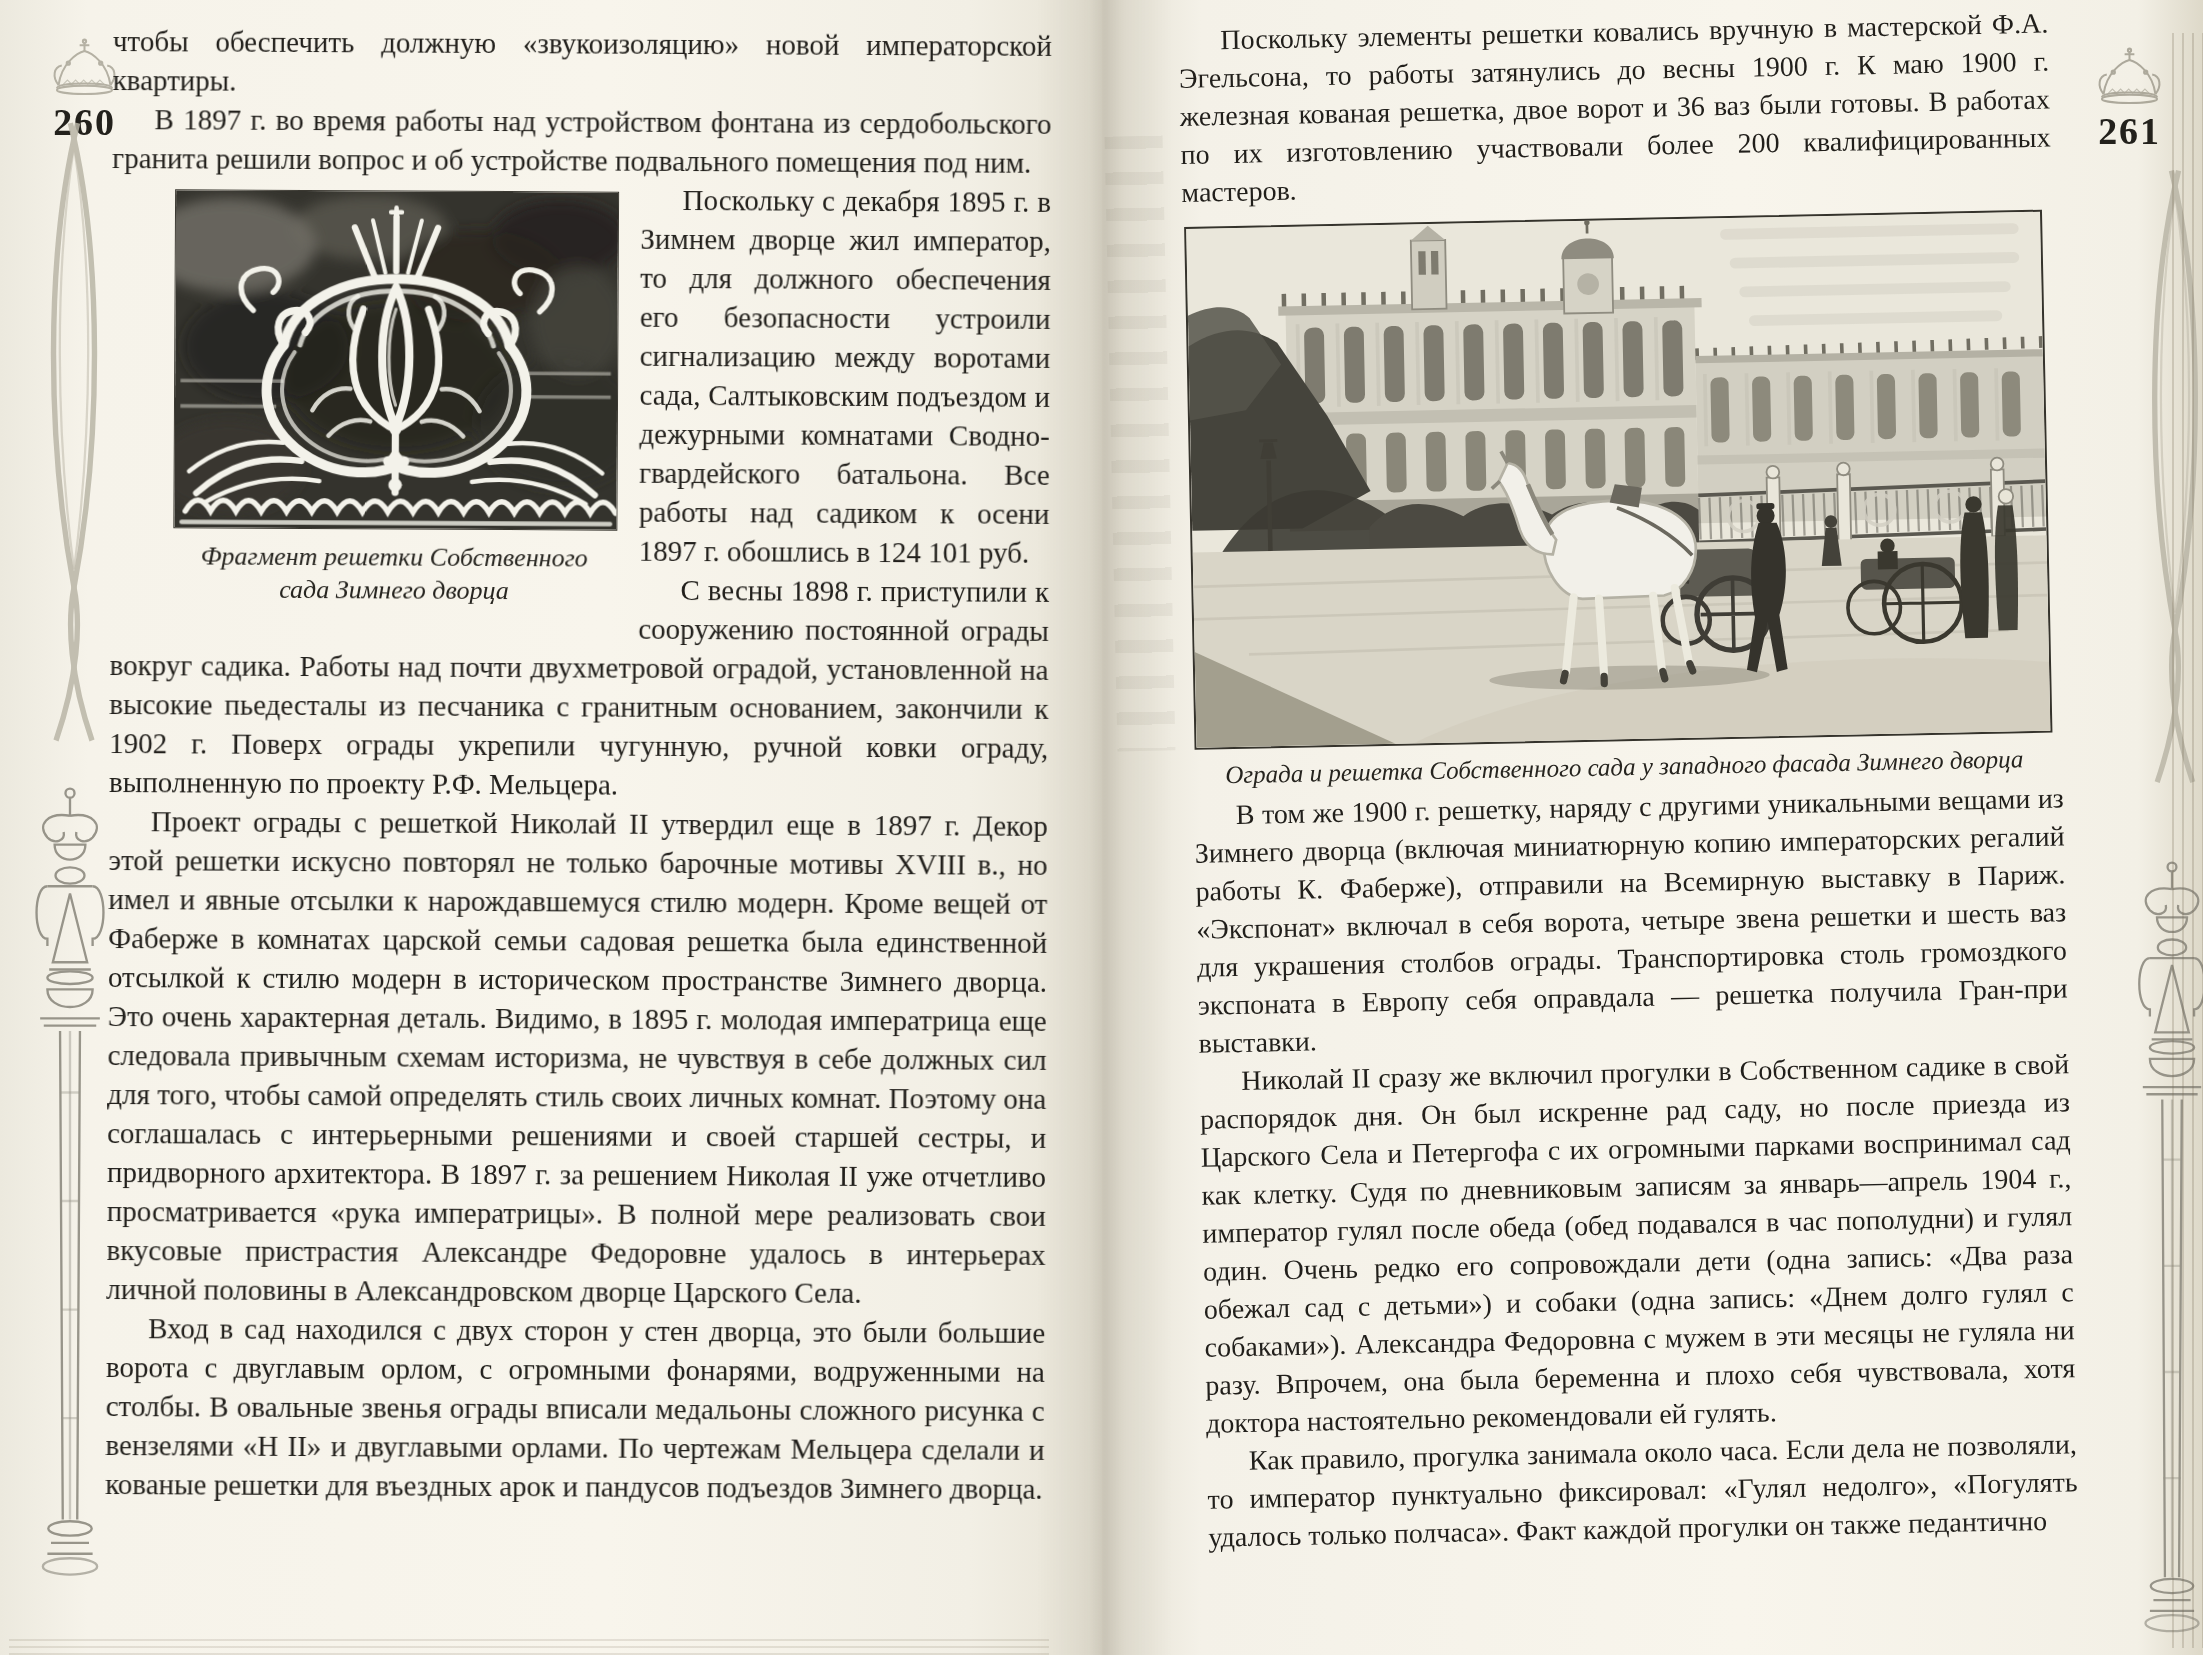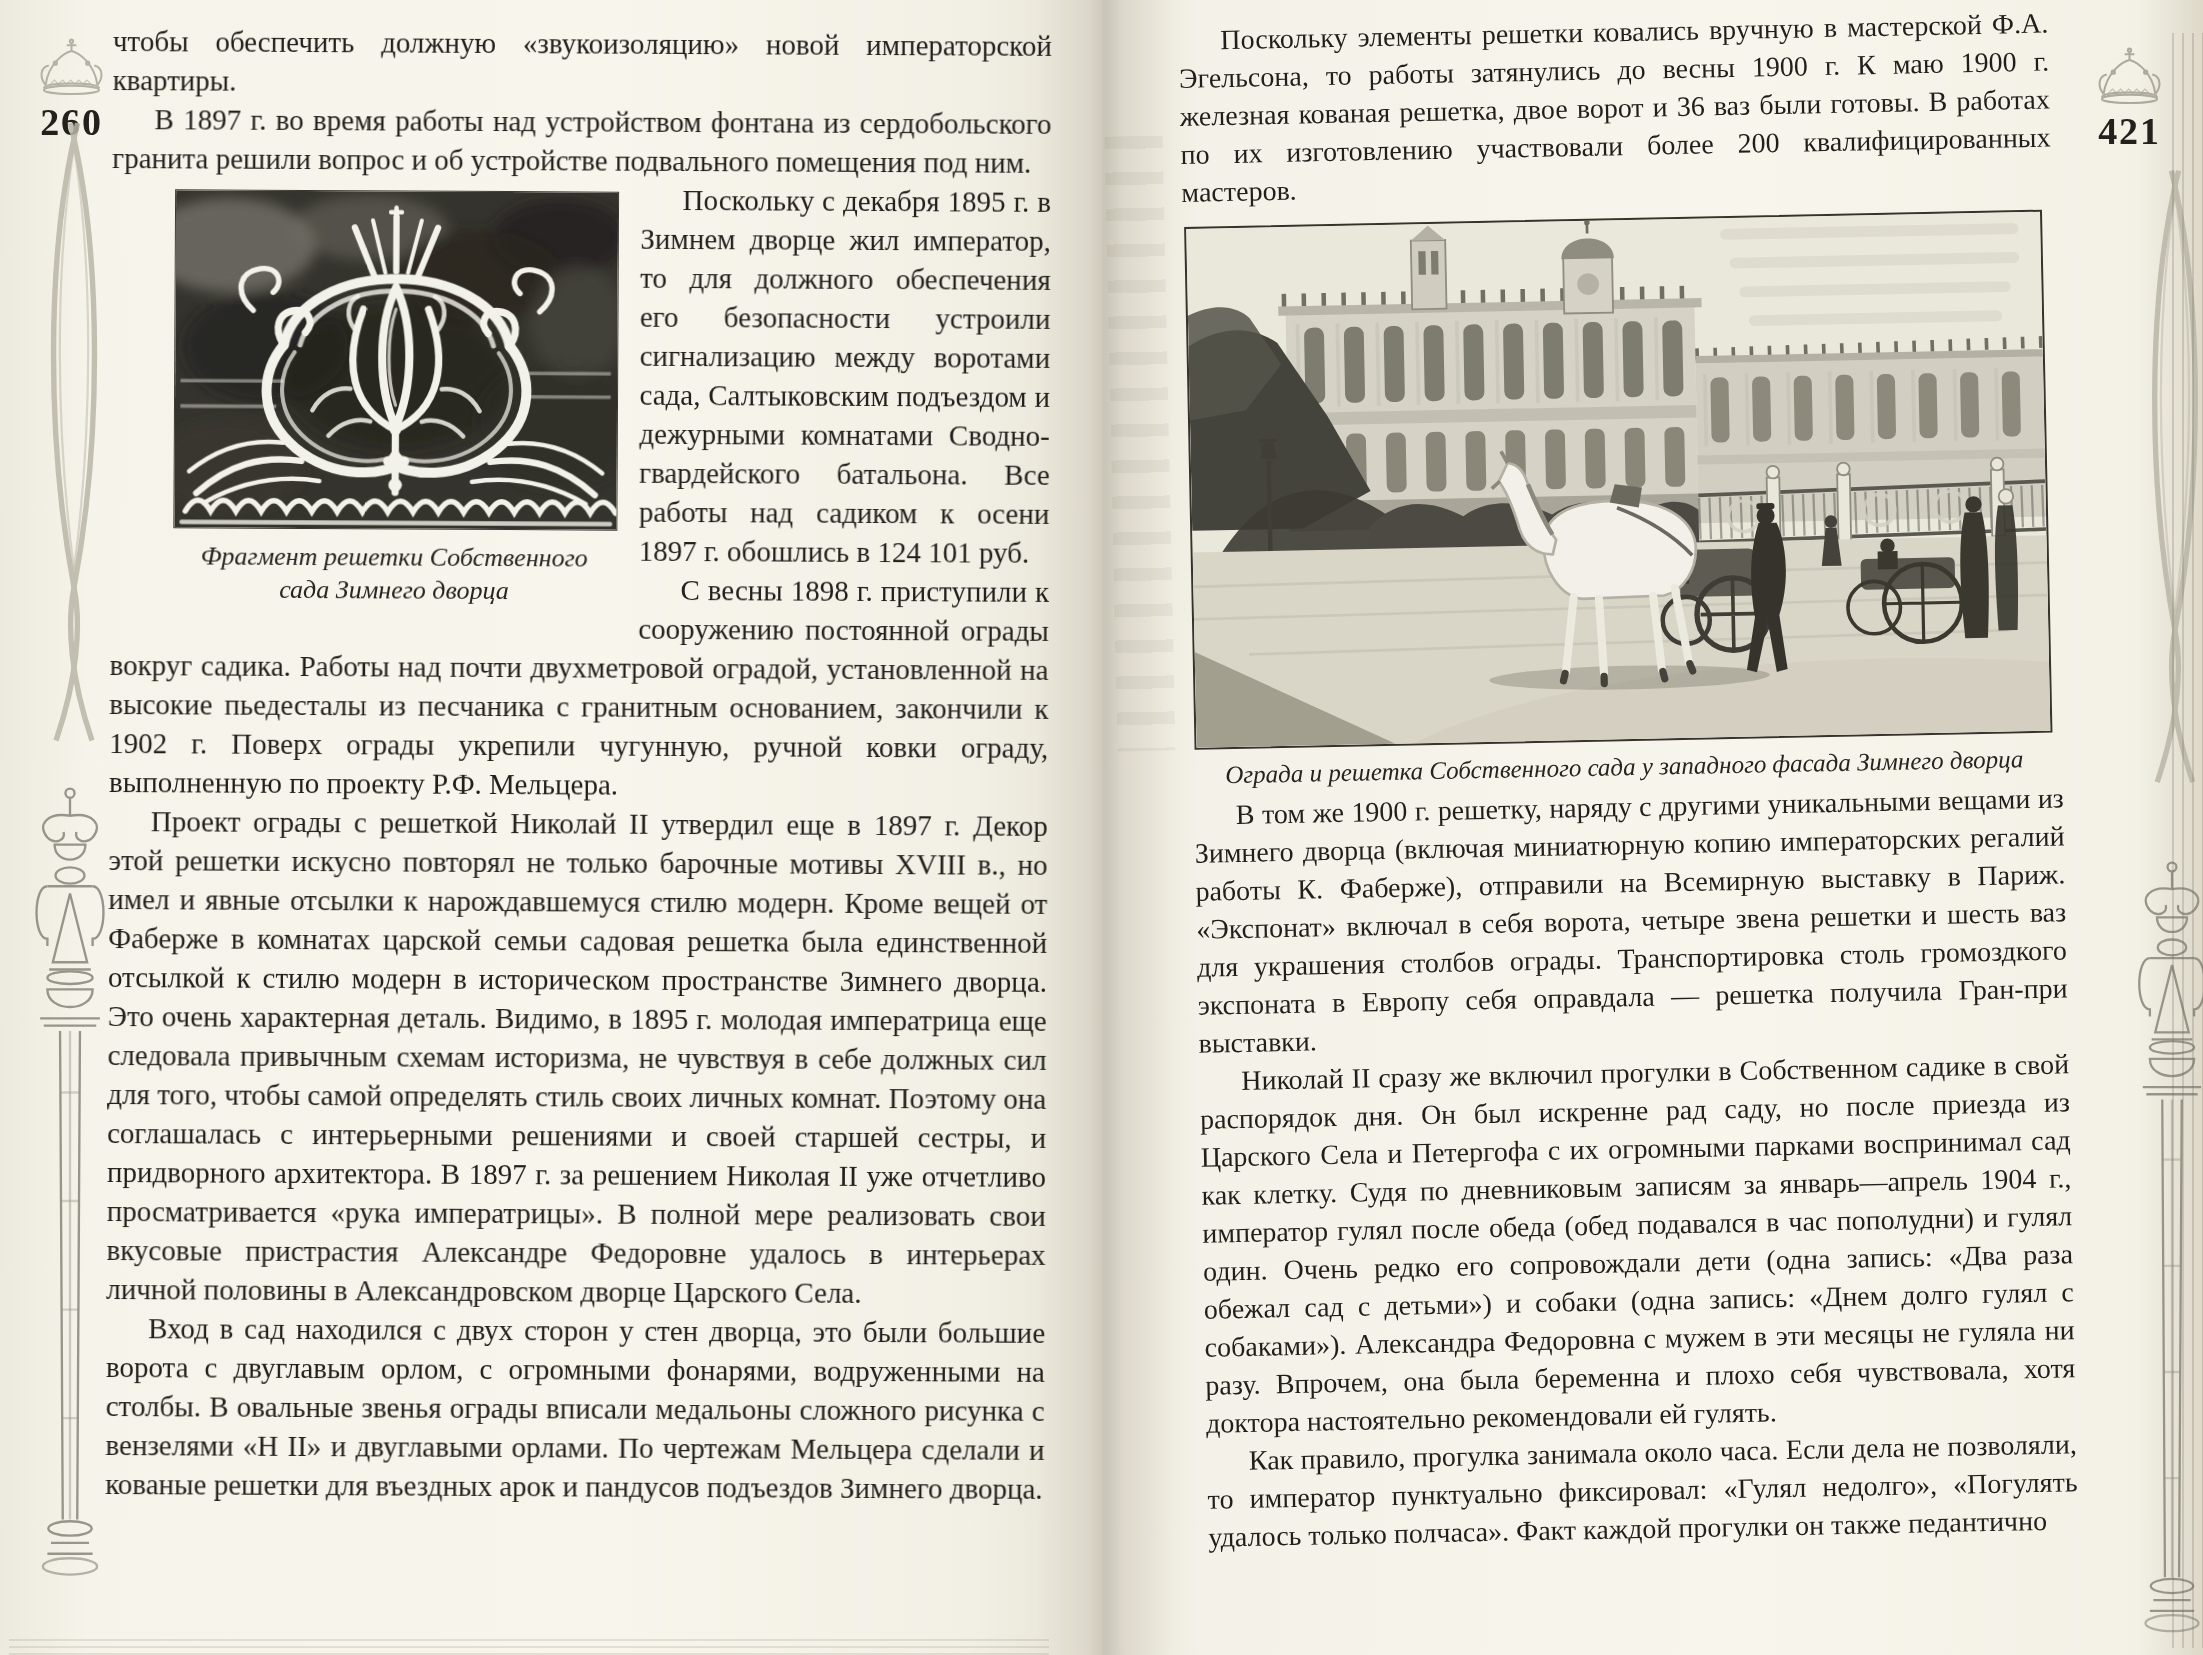--- a/index.html
+++ b/index.html
@@ -44,21 +44,21 @@
 
   .ornament{position:absolute;pointer-events:none;}
 </style>
 </head>
 <body>
 
 <div class="spread">
 
   <div class="page page-left">
 
-    <div class="pagenum-block" style="left:17px;top:38px;">
+    <div class="pagenum-block" style="left:30px;top:38px;">
       <svg class="crown" width="87" height="60" viewBox="0 0 96 74" fill="none" stroke="#aaa698" stroke-width="2.5" opacity=".85">
         <ellipse cx="48" cy="64" rx="34" ry="5"></ellipse>
         <path d="M14 62 C14 54 82 54 82 62"></path>
         <path d="M16 58 C20 30 40 18 48 16 C56 18 76 30 80 58"></path>
         <path d="M48 16 V6 M42 9 H54"></path>
           <circle cx="48" cy="4" r="2"></circle>
         <path d="M16 58 C8 48 10 36 20 34 M80 58 C88 48 86 36 76 34"></path>
         <circle cx="28" cy="31" r="2"></circle>
           <circle cx="68" cy="31" r="2"></circle>
         <path d="M22 57 l5 -5 5 5 5 -5 5 5 5 -5 5 5 5 -5 5 5 5 -5 5 5" stroke-width="1.4" opacity=".7"></path>
@@ -184,21 +184,21 @@
         <ellipse cx="48" cy="64" rx="34" ry="5"></ellipse>
         <path d="M14 62 C14 54 82 54 82 62"></path>
         <path d="M16 58 C20 30 40 18 48 16 C56 18 76 30 80 58"></path>
         <path d="M48 16 V6 M42 9 H54"></path>
           <circle cx="48" cy="4" r="2"></circle>
         <path d="M16 58 C8 48 10 36 20 34 M80 58 C88 48 86 36 76 34"></path>
         <circle cx="28" cy="31" r="2"></circle>
           <circle cx="68" cy="31" r="2"></circle>
         <path d="M22 57 l5 -5 5 5 5 -5 5 5 5 -5 5 5 5 -5 5 5 5 -5 5 5" stroke-width="1.4" opacity=".7"></path>
       </svg>
-      <div class="pagenum">421</div>
+      <div class="pagenum">261</div>
     </div>
 
     <svg class="ornament" style="left:1028px;top:167px;" width="90" height="624" viewBox="0 0 100 700" fill="none" stroke="#bab6a7" stroke-width="6" opacity=".85">
       <path d="M54 4 C18 150 20 360 50 520 C58 560 54 620 30 690"></path>
       <path d="M46 4 C82 150 80 360 50 520 C42 560 46 620 70 690"></path>
       <path d="M50 30 C28 170 30 350 50 500" stroke-width="2.5" opacity=".6"></path>
       <path d="M50 30 C72 170 70 350 50 500" stroke-width="2.5" opacity=".6"></path>
     </svg>
 
     <svg class="ornament" style="left:1020px;top:859px;" width="100" height="796" viewBox="0 0 110 900" fill="none" stroke="#8e8b80" stroke-width="2.6" opacity=".9">

